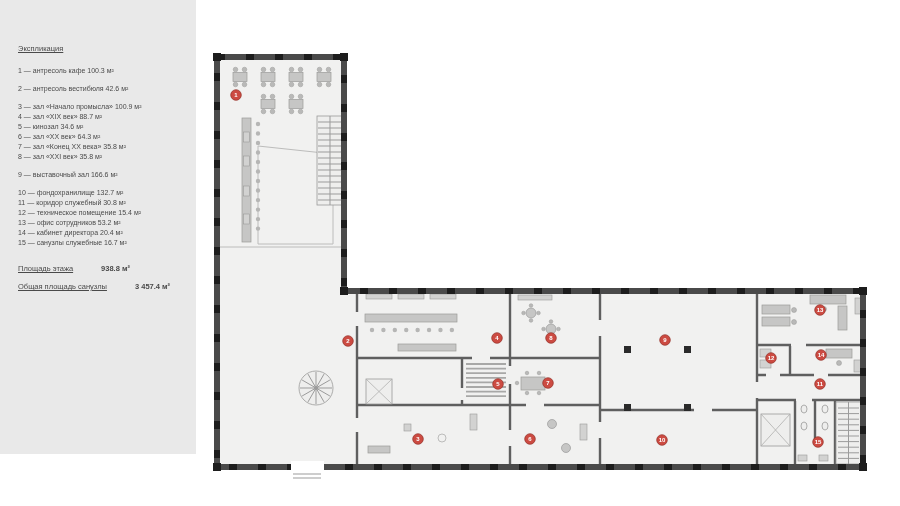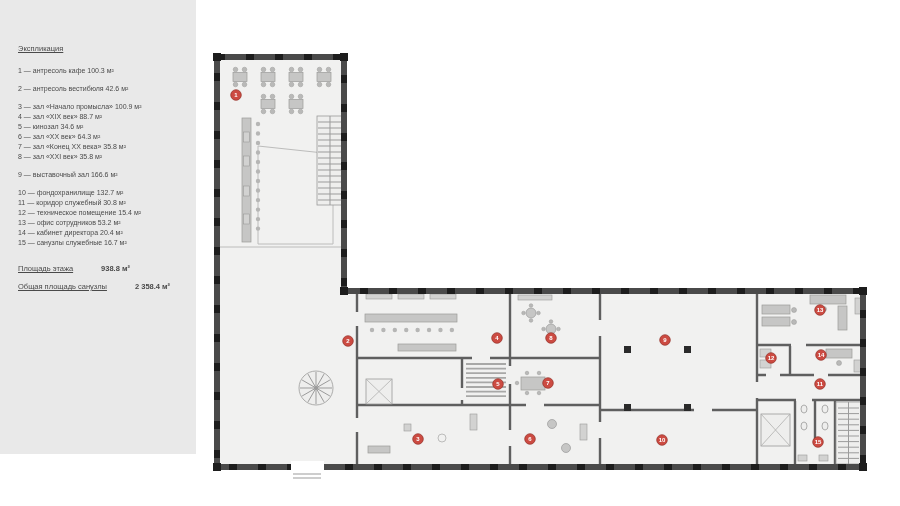--- a/index.html
+++ b/index.html
@@ -57,21 +57,21 @@
     <div class="lrow">11 — коридор служебный 30.8 м²</div>
     <div class="lrow">12 — техническое помещение 15.4 м²</div>
     <div class="lrow">13 — офис сотрудников 53.2 м²</div>
     <div class="lrow">14 — кабинет директора 20.4 м²</div>
     <div class="lrow">15 — санузлы служебные 16.7 м²</div>
 
     <div class="sum">
       <span class="sum-label">Площадь этажа</span><span class="sum-value">938.8 м²</span>
     </div>
     <div class="sum">
-      <span class="sum-label">Общая площадь санузлы</span><span class="sum-value">2 358.4 м²</span>
+      <span class="sum-label">Общая площадь санузлы</span><span class="sum-value">3 457.4 м²</span>
     </div>
   </div>
 
   <svg class="plan-svg" width="900" height="506" viewBox="0 0 900 506">
 
     <defs>
       <g id="tbl">
         <circle class="chair" cx="-4.5" cy="-7.5" r="2.3"></circle>
         <circle class="chair" cx="4.5" cy="-7.5" r="2.3"></circle>
         <circle class="chair" cx="-4.5" cy="7.5" r="2.3"></circle>

